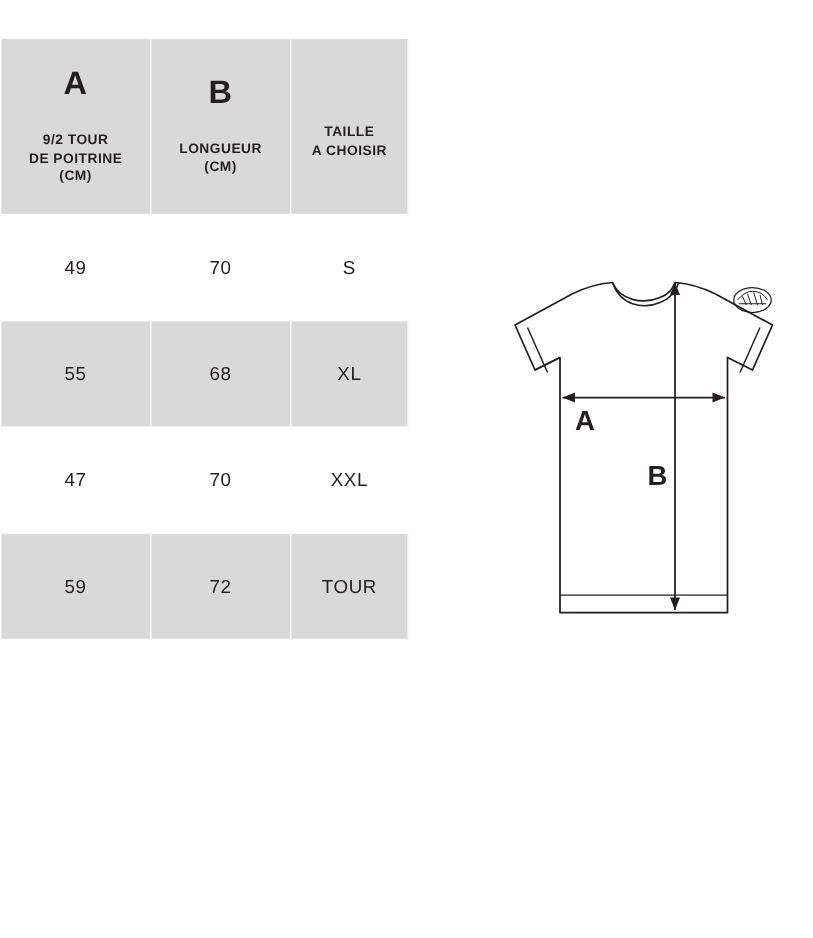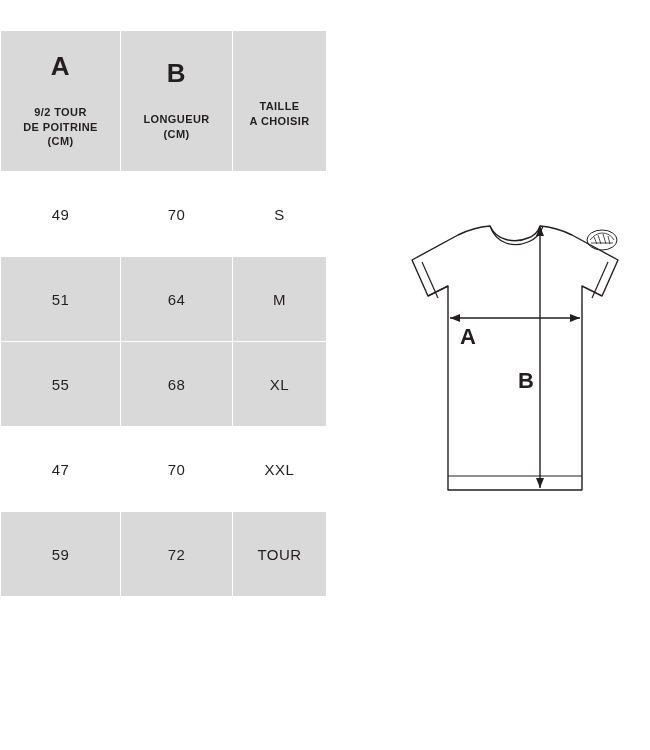--- a/index.html
+++ b/index.html
@@ -120,25 +120,20 @@
       </th>
     </tr>
   </thead>
   <tbody>
     <tr class="body-row row-plain">
       <td>49</td>
       <td>70</td>
       <td>S</td>
     </tr>
     <tr class="body-row row-alt">
-      <td>51</td>
-      <td>64</td>
-      <td>M</td>
-    </tr>
-    <tr class="body-row row-alt">
       <td>55</td>
       <td>68</td>
       <td>XL</td>
     </tr>
     <tr class="body-row row-plain">
       <td>47</td>
       <td>70</td>
       <td>XXL</td>
     </tr>
     <tr class="body-row row-alt">

